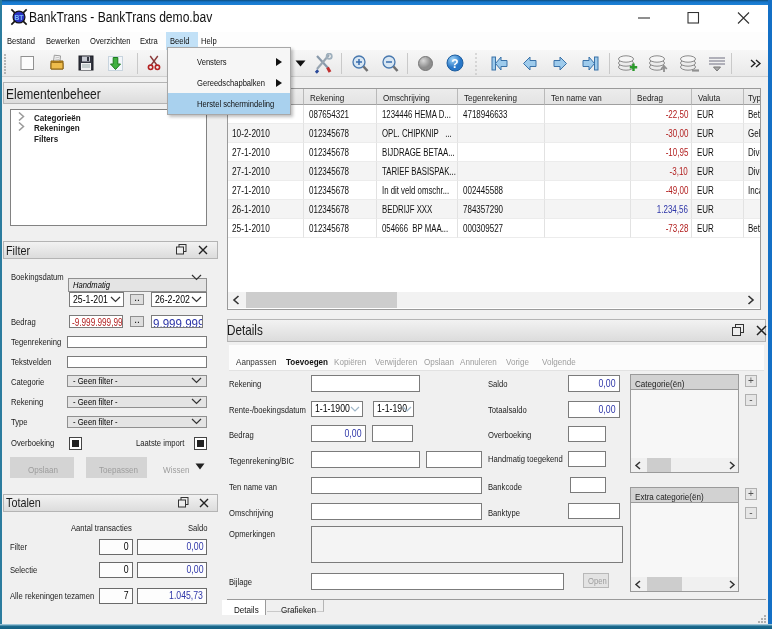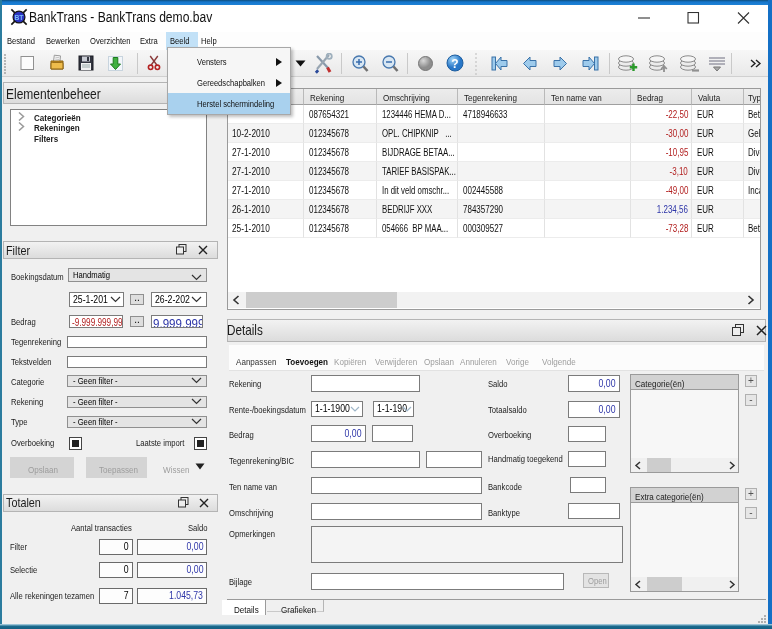--- a/index.html
+++ b/index.html
@@ -189,21 +189,21 @@
 <div class="abs" style="left:6px;top:243px;font-size:13.5px;color:#1c1c1c;white-space:nowrap;transform:scaleX(0.8);transform-origin:0 50%;">Filter</div>
 <svg class="abs" style="left:176px;top:244px;" width="11" height="11" viewBox="0 0 11 11">
     <rect x="3" y="0.5" width="7" height="7" fill="#ededed" stroke="#333"></rect>
     <rect x="0.5" y="3" width="7" height="7" fill="#ededed" stroke="#333"></rect>
   </svg>
 <svg class="abs" style="left:198px;top:245px;" width="10" height="10">
     <path d="M1 1 L9 9 M9 1 L1 9" stroke="#222" stroke-width="1.4"></path>
   </svg>
 
 <div class="lbl" style="left:11px;top:272px;">Boekingsdatum</div>
-<div class="gbox" style="left:68px;top:268px;width:139px;height:14px;line-height:12px;padding-left:4px;"><span class="tx">Handmatig</span></div>
+<div class="gbox" style="left:68px;top:278px;width:139px;height:14px;line-height:12px;padding-left:4px;font-style:italic;"><span class="tx">Handmatig</span></div>
 <svg class="abs" style="left:191px;top:274px;" width="11" height="7">
     <path d="M1 1 L5.5 5.5 L10 1" fill="none" stroke="#333" stroke-width="1.2"></path>
   </svg>
 
 <div class="ibox" style="left:69px;top:292px;width:55px;height:15px;line-height:13px;padding-left:3px;">
     <div style="width:35px;overflow:hidden;"><span class="txr" style="transform-origin:0 50%;">25-1-2010</span></div>
   </div>
 <svg class="abs" style="left:110px;top:296px;" width="11" height="7">
     <path d="M1 1 L5.5 5.5 L10 1" fill="none" stroke="#333" stroke-width="1.2"></path>
   </svg>

